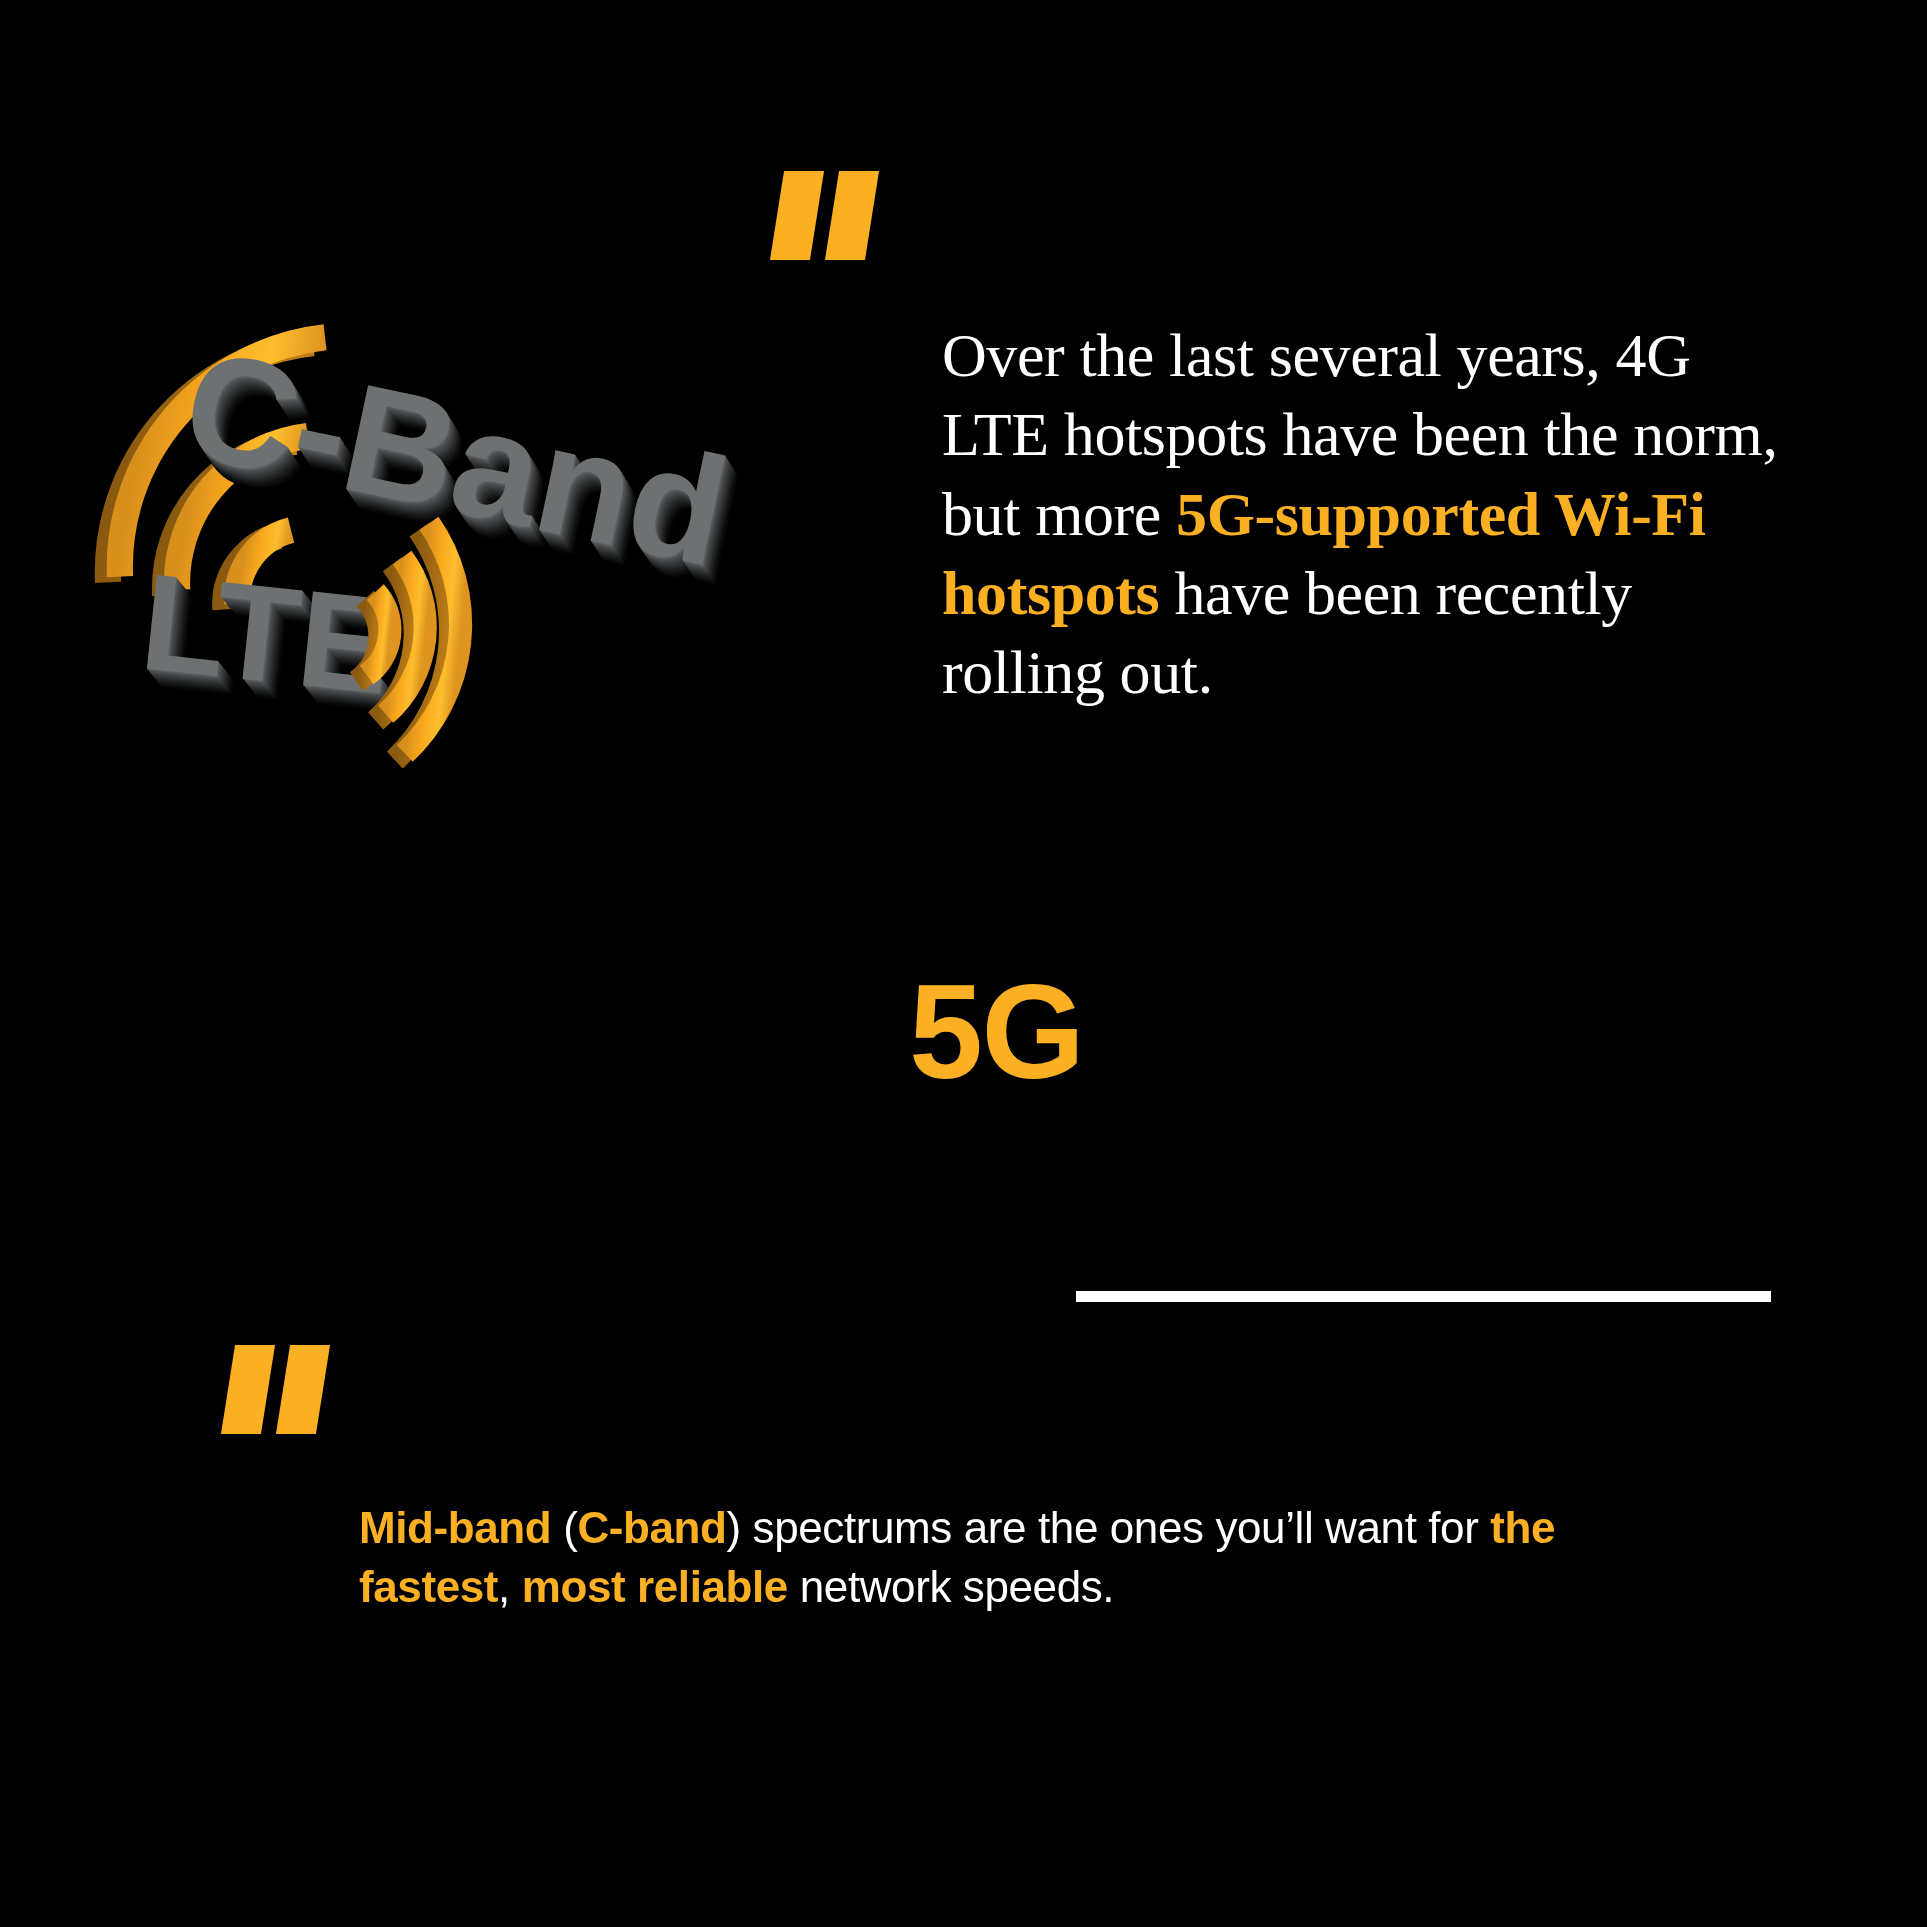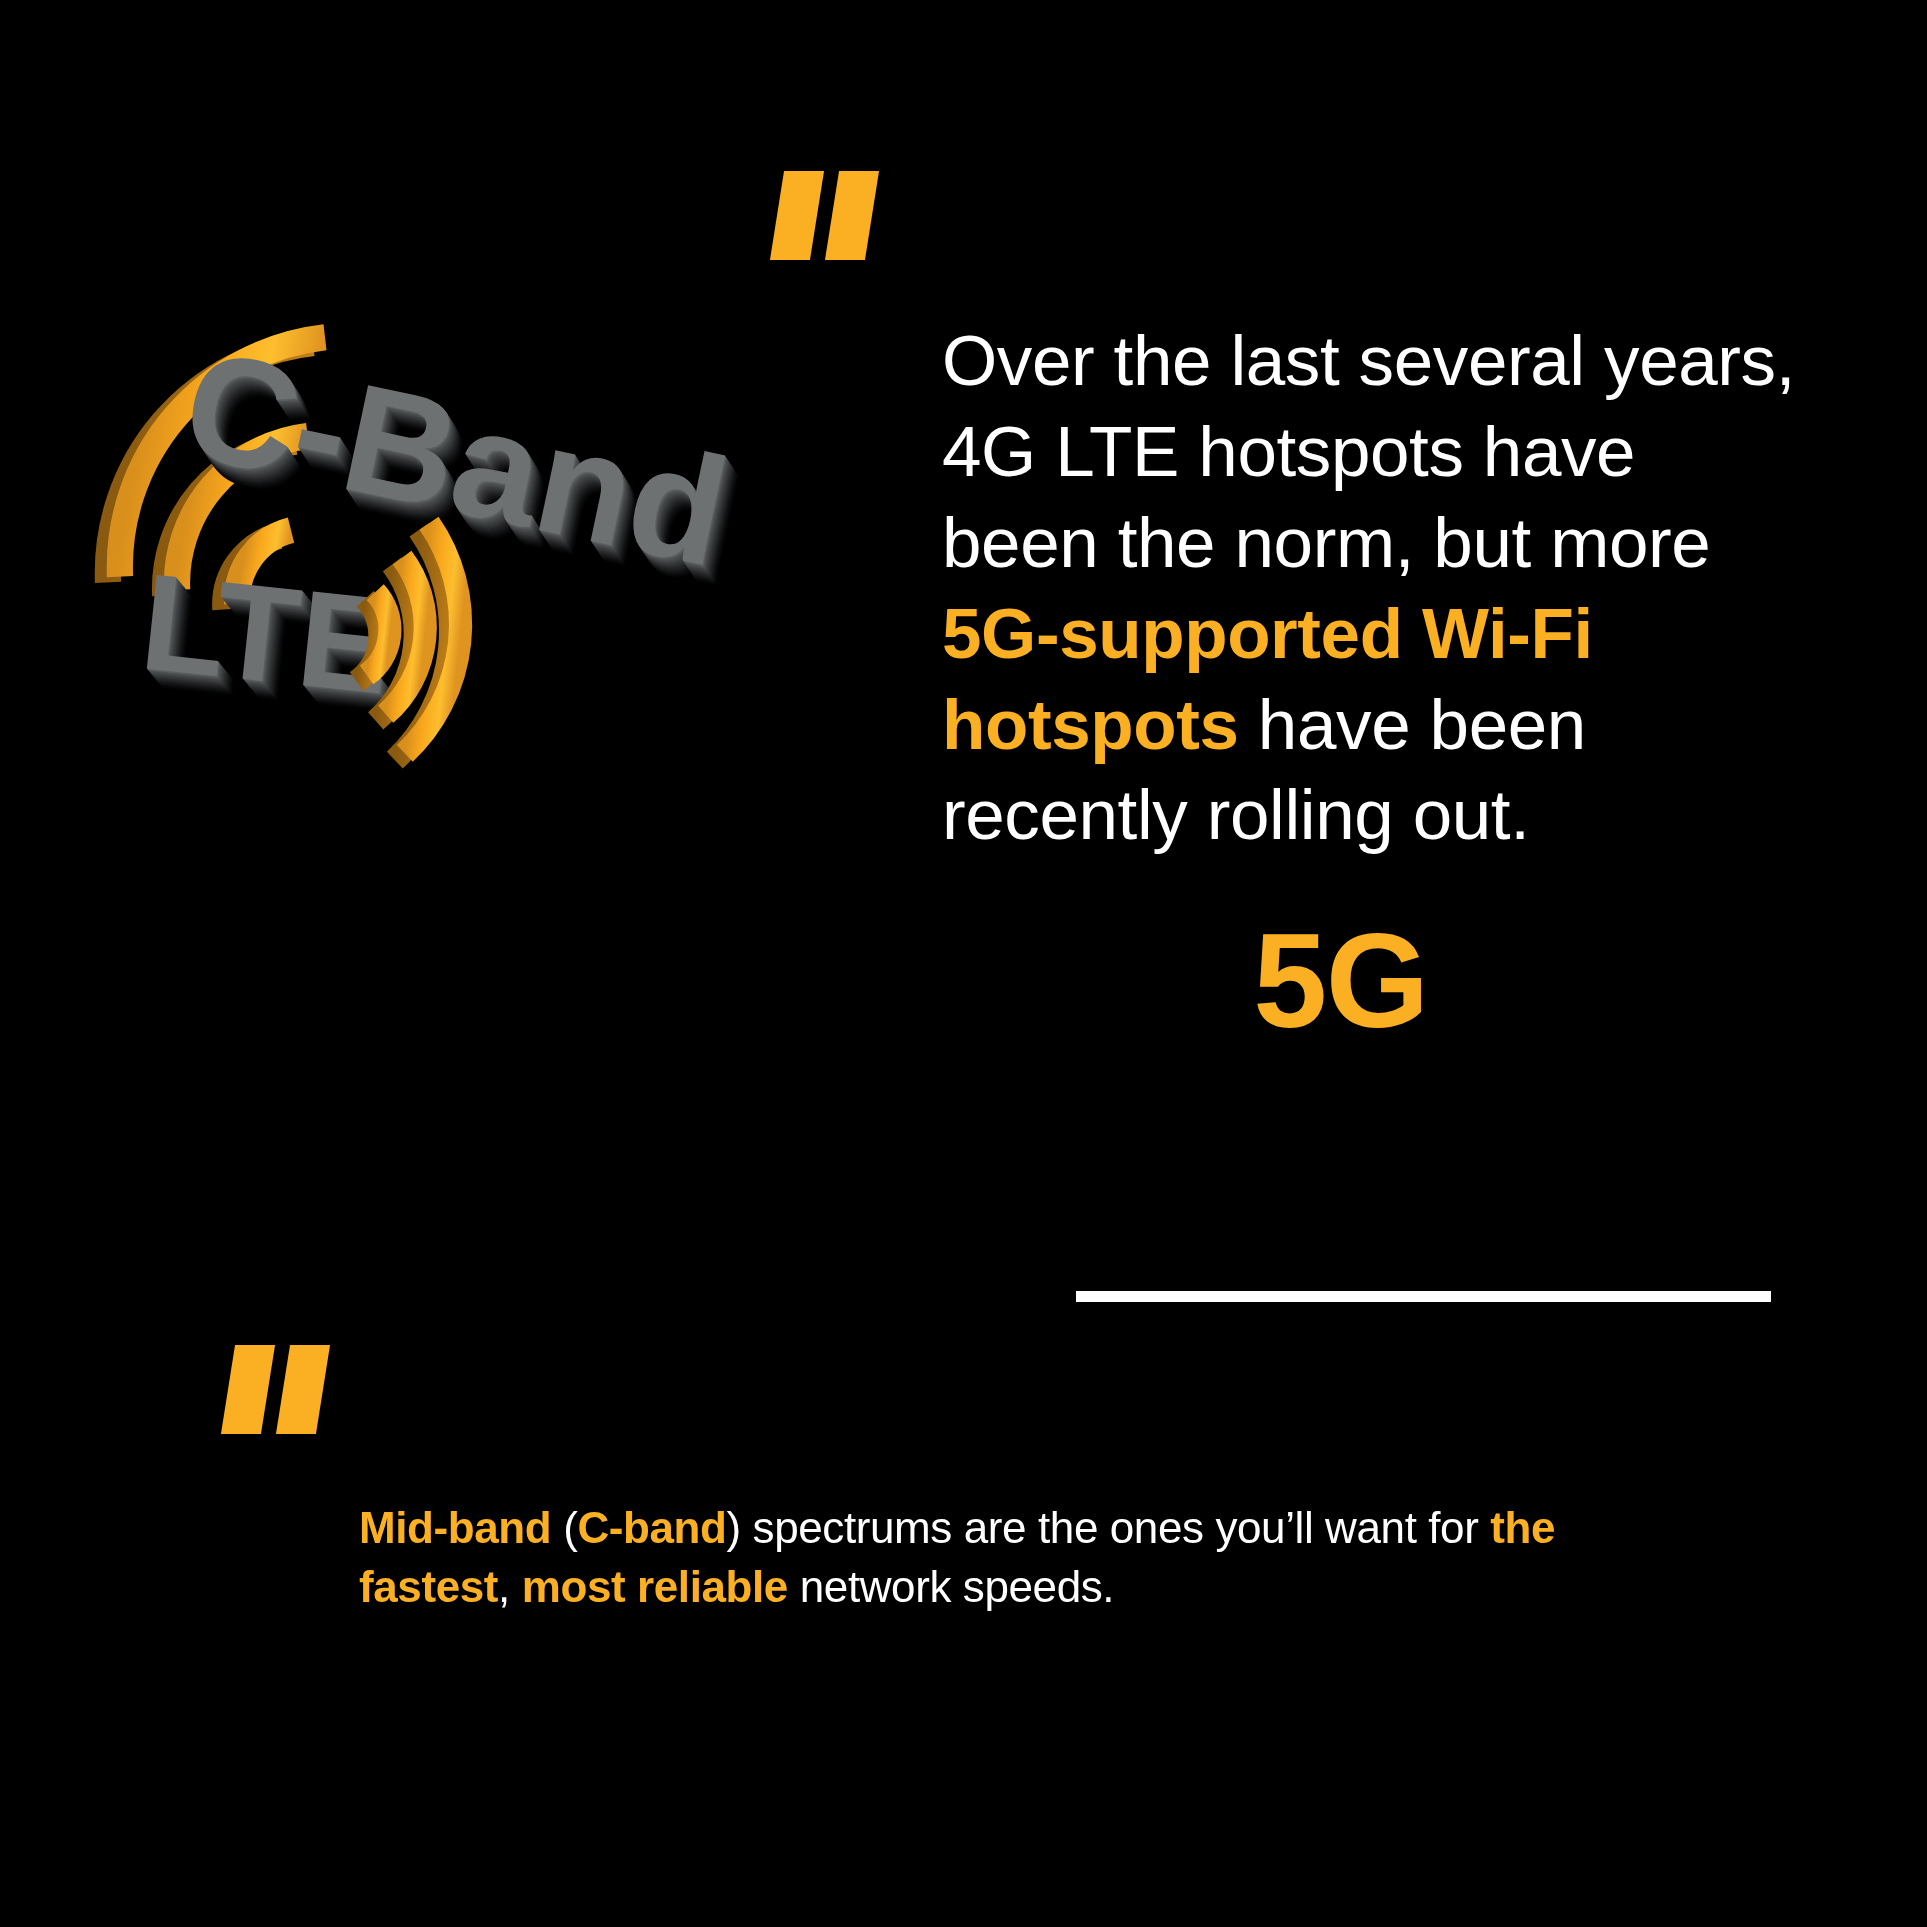--- a/index.html
+++ b/index.html
@@ -12,28 +12,28 @@
   .quote i{display:block;position:absolute;top:0;height:100%;width:40px;
            background:#FBB024;transform:skewX(-9deg);}
   .quote i.a{left:0;}
   .quote i.b{left:55px;}
   #quote-top{left:777px;top:171px;width:100px;height:89px;}
   #quote-bottom{left:228px;top:1345px;width:100px;height:89px;}
 
   
   #top-paragraph{
     position:absolute;left:942px;top:316px;width:855px;
-    color:#ffffff;font-size:71px;line-height:1.28;
+    color:#ffffff;font-size:62px;line-height:1.28;
     font-weight:400;letter-spacing:-0.4px;
-    font-family:Liberation Sans, sans-serif;
+    font-family:Liberation Serif, serif;
   }
   #top-paragraph .hl{color:#FBB024;font-weight:bold;}
 
   
-  #heading-block{position:absolute;left:909px;top:916px;width:863px;text-align:center;}
+  #heading-block{position:absolute;left:909px;top:967px;width:863px;text-align:left;}
   #heading-line1,#heading-line2{
     color:#FBB024;font-weight:bold;line-height:0.98;
     font-family:"Liberation Sans Narrow","Liberation Sans",sans-serif;
     letter-spacing:-1.5px;display:block;
   }
   #heading-line1{font-size:133px;}
   #heading-line2{font-size:133px;margin-top:18.5px;}
   #heading-rule{position:absolute;left:1076px;top:1291px;width:695px;height:10.8px;background:#ffffff;}
 
   

